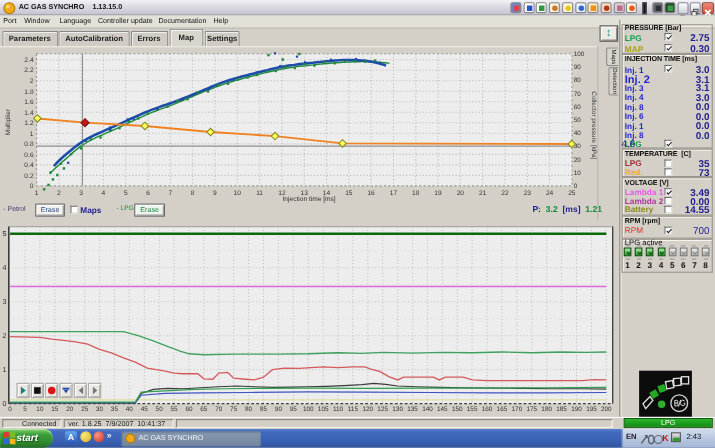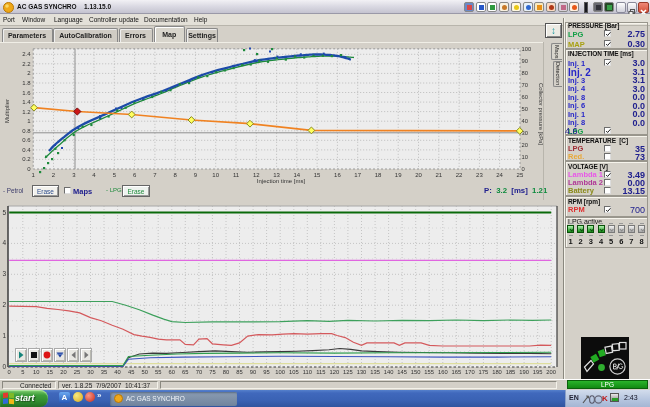--- a/index.html
+++ b/index.html
@@ -374,23 +374,23 @@
       <svg width="7" height="7" style="position:absolute;left:0px;top:0px">
         <path d="M1.2 3 L2.6 4.5 L5.5 1.2" stroke="#222" stroke-width="1" fill="none"></path>
       </svg>
     </div>
     <div style="position:absolute;left:565px;top:169.5px;width:80px;text-align:right;font-size:9px;font-weight:bold;color:#20208e">3.49</div>
     <div style="position:absolute;left:568px;top:178px;font-size:7.5px;font-weight:bold;color:#b03897;white-space:nowrap">Lambda 2</div>
     <div style="position:absolute;left:604px;top:178.5px;width:7px;height:7px;background:#fff;border-top:1px solid #6d6d6d;border-left:1px solid #6d6d6d;border-right:1px solid #ddd;border-bottom:1px solid #ddd;"></div>
     <div style="position:absolute;left:565px;top:177.5px;width:80px;text-align:right;font-size:9px;font-weight:bold;color:#20208e">0.00</div>
     <div style="position:absolute;left:568px;top:186px;font-size:7.5px;font-weight:bold;color:#8a8a1a;white-space:nowrap">Battery</div>
     <div style="position:absolute;left:604px;top:186.5px;width:7px;height:7px;background:#fff;border-top:1px solid #6d6d6d;border-left:1px solid #6d6d6d;border-right:1px solid #ddd;border-bottom:1px solid #ddd;"></div>
-    <div style="position:absolute;left:565px;top:185.5px;width:80px;text-align:right;font-size:9px;font-weight:bold;color:#20208e">13.15</div>
+    <div style="position:absolute;left:565px;top:185.5px;width:80px;text-align:right;font-size:9px;font-weight:bold;color:#20208e">14.55</div>
     <div style="position:absolute;left:568px;top:197.5px;font-size:6.5px;font-weight:bold;color:#111;white-space:nowrap;letter-spacing:-0.1px">RPM [rpm]</div>
-    <div style="position:absolute;left:568px;top:205px;font-size:7.5px;font-weight:bold;color:#e03030;white-space:nowrap">RPM</div>
+    <div style="position:absolute;left:568px;top:205px;font-size:7.5px;font-weight:normal;color:#e03030;white-space:nowrap">RPM</div>
     <div style="position:absolute;left:604px;top:205.5px;width:7px;height:7px;background:#fff;border-top:1px solid #6d6d6d;border-left:1px solid #6d6d6d;border-right:1px solid #ddd;border-bottom:1px solid #ddd;">
       <svg width="7" height="7" style="position:absolute;left:0px;top:0px">
         <path d="M1.2 3 L2.6 4.5 L5.5 1.2" stroke="#222" stroke-width="1" fill="none"></path>
       </svg>
     </div>
     <div style="position:absolute;left:565px;top:204.5px;width:80px;text-align:right;font-size:9px;font-weight:normal;color:#20208e">700</div>
     <div style="position:absolute;left:568px;top:218px;font-size:7px;color:#111">LPG active</div>
     <div style="position:absolute;left:567.0px;top:225px;width:7px;height:8px;background:linear-gradient(180deg,#aef0ae,#189018);border:1px solid #0a500a">
       <div style="position:absolute;left:1.5px;top:2px;width:3px;height:2.5px;border-left:1px solid #0a500a;border-bottom:1px solid #0a500a;transform:rotate(-45deg)"></div>
     </div>

